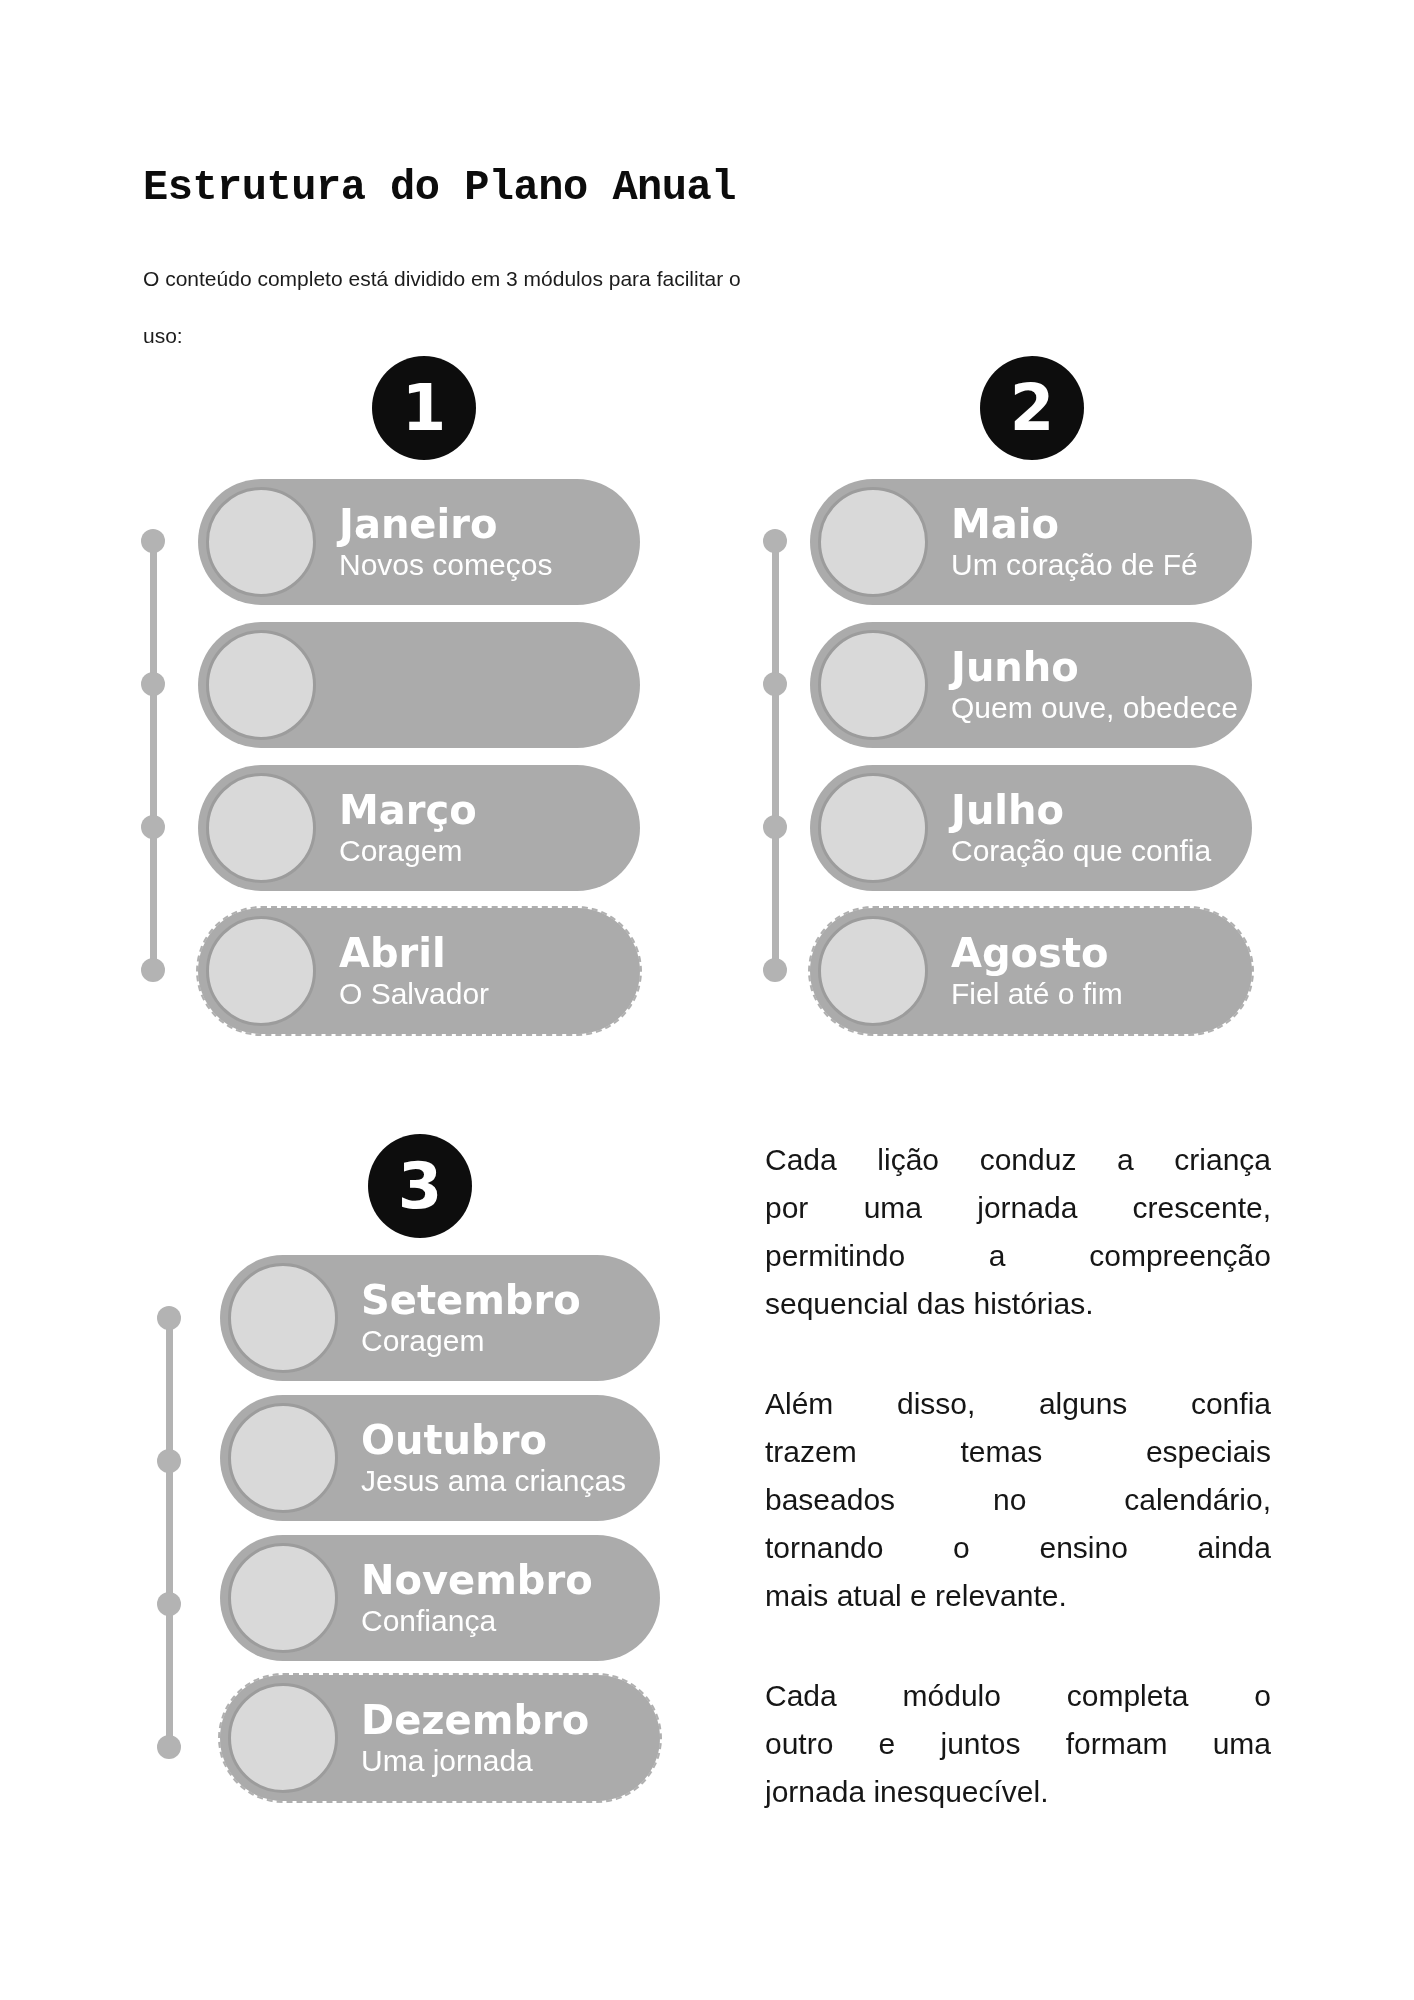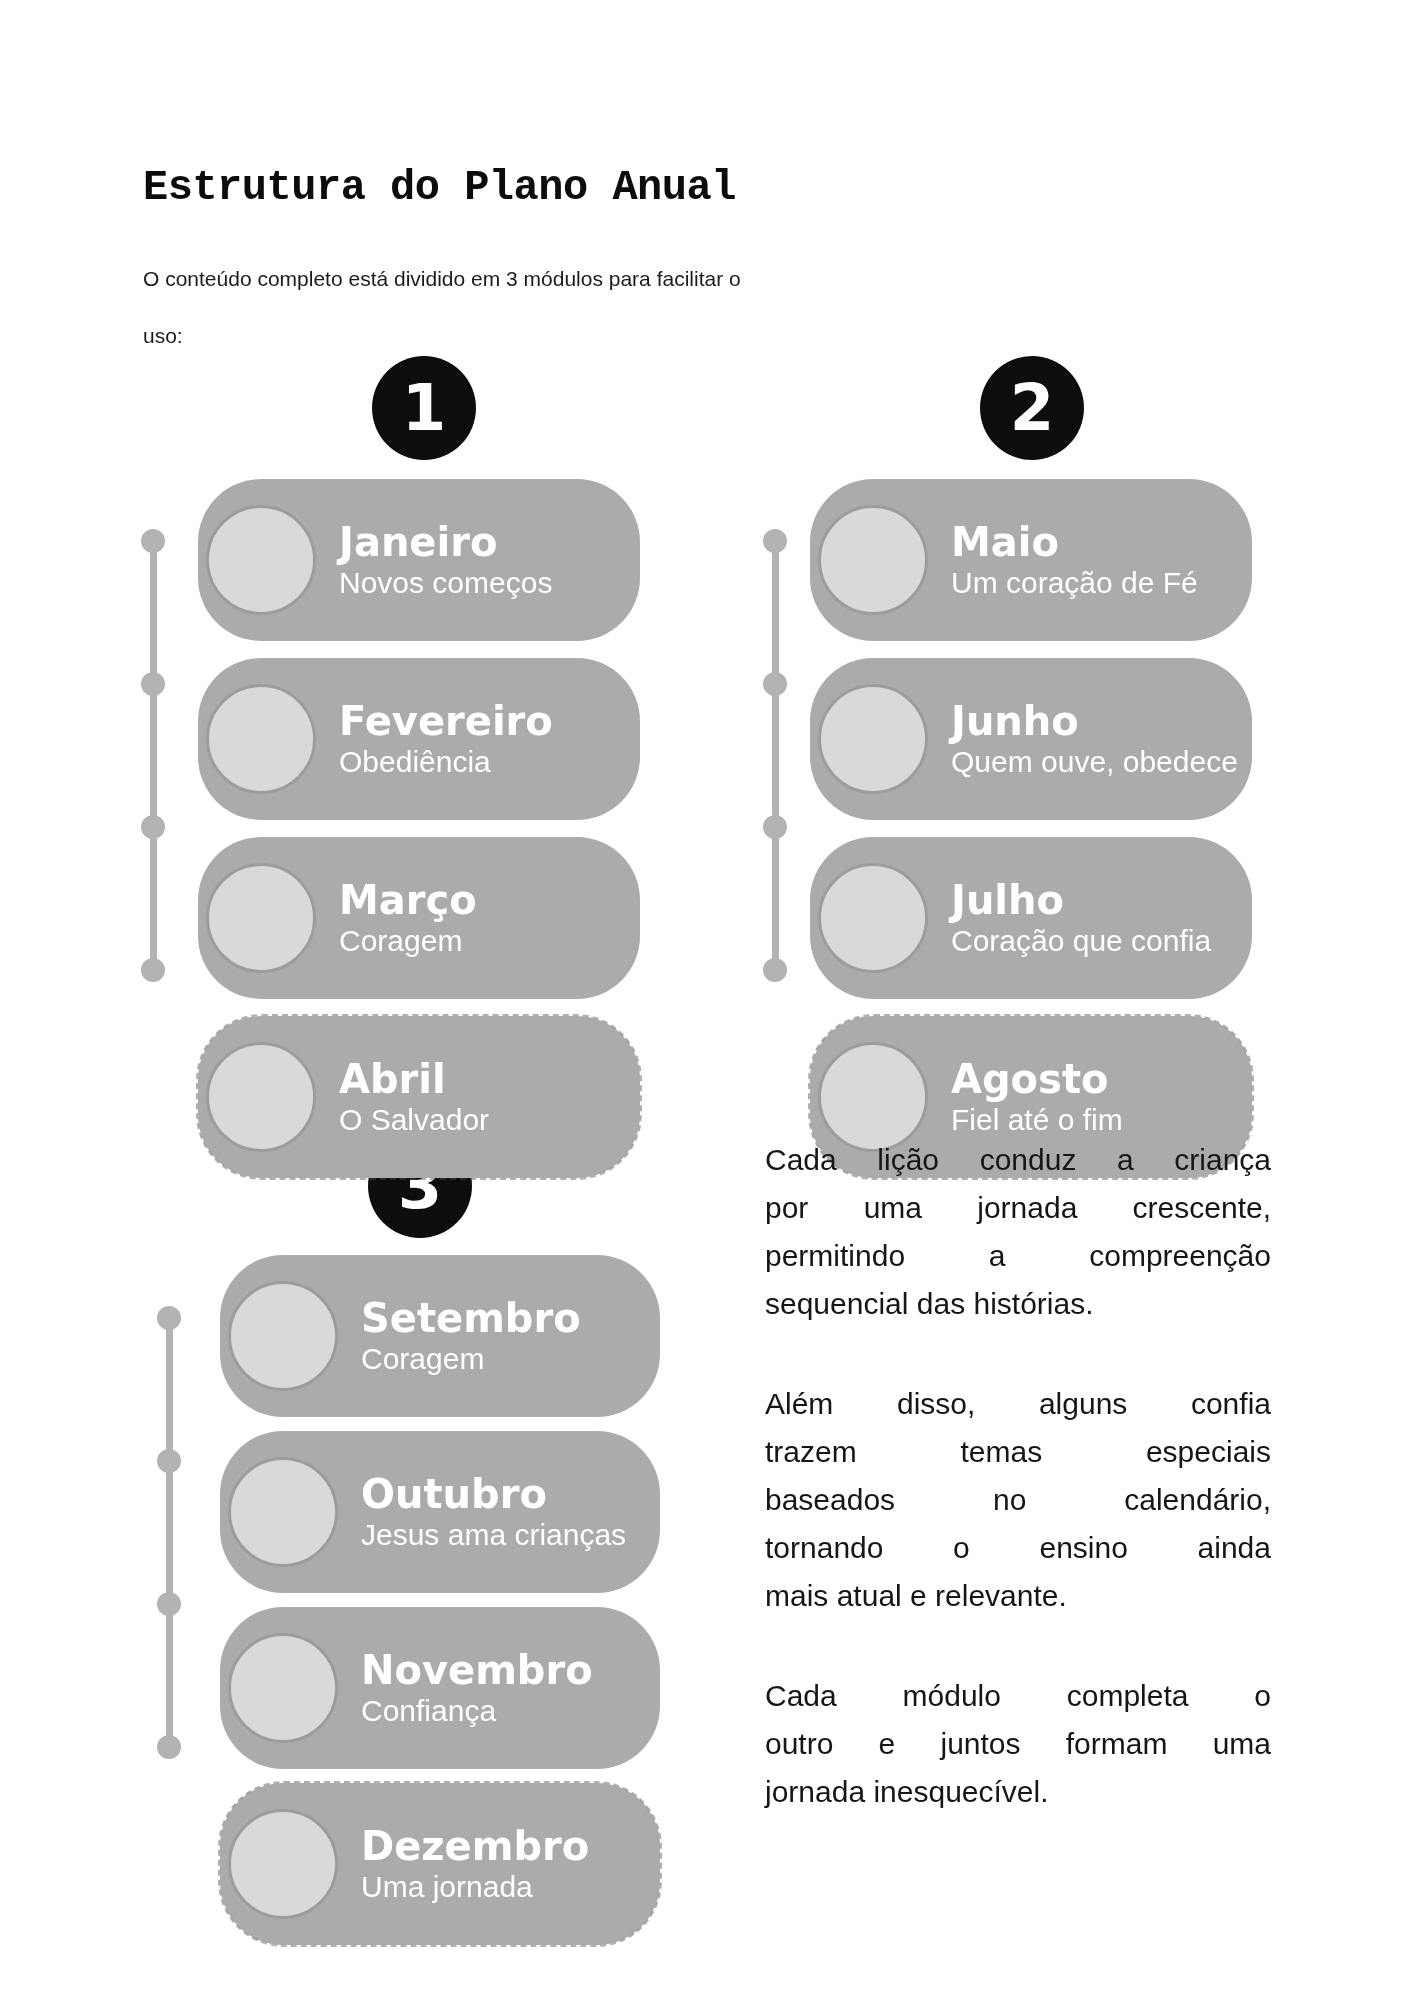--- a/index.html
+++ b/index.html
@@ -33,21 +33,21 @@
   .tl-dot:nth-of-type(2){top:0;}
   .tl-dot:nth-of-type(3){top:143px;}
   .tl-dot:nth-of-type(4){top:286px;}
   .tl-dot:nth-of-type(5){top:429px;}
   
   .pill-col{position:absolute;display:flex;flex-direction:column;gap:17px;}
   .col-1{left:198px;top:479px;width:442px;}
   .col-2{left:810px;top:479px;width:442px;}
   .col-3{left:220px;top:1255px;width:440px;gap:14px;}
   .pill{
-    position:relative;height:162px;border-radius:63px;
+    position:relative;height:126px;border-radius:63px;
     background:var(--pill_bg,#ababab);
     display:flex;align-items:center;flex:none;
   }
   .pill-dashed::after{
     content:"";position:absolute;inset:-2px;border-radius:66px;
     border:2px dashed rgba(80,80,80,0.45);pointer-events:none;
   }
   .pill-circle{
     flex:none;width:110px;height:110px;margin-left:8px;border-radius:50%;
     background:var(--circle_fill,#d9d9d9);
@@ -112,24 +112,20 @@
   <div class="pill-col col-1">
     <div class="pill">
       <div class="pill-circle"></div>
       <div class="pill-text">
         <div class="pill-month">Janeiro</div>
         <div class="pill-theme">Novos começos</div>
       </div>
     </div>
     <div class="pill">
       <div class="pill-circle"></div>
-      <div class="pill-text">
-        <div class="pill-month">Fevereiro</div>
-        <div class="pill-theme">Obediência</div>
-      </div>
     </div>
     <div class="pill">
       <div class="pill-circle"></div>
       <div class="pill-text">
         <div class="pill-month">Março</div>
         <div class="pill-theme">Coragem</div>
       </div>
     </div>
     <div class="pill pill-dashed">
       <div class="pill-circle"></div>

